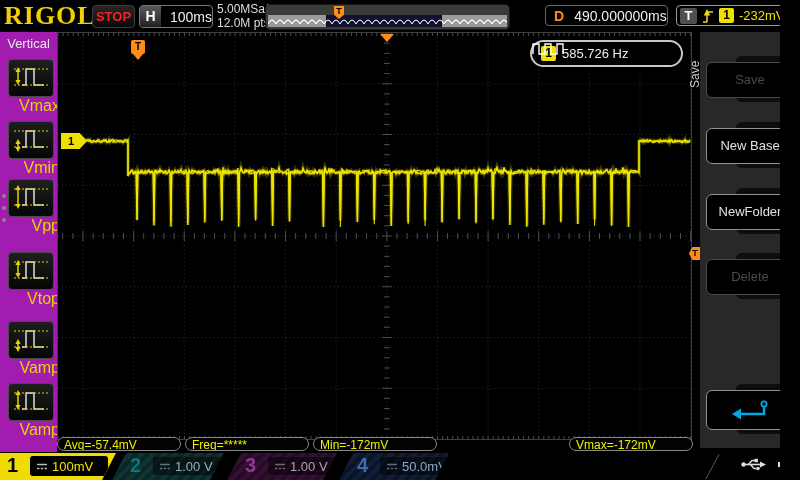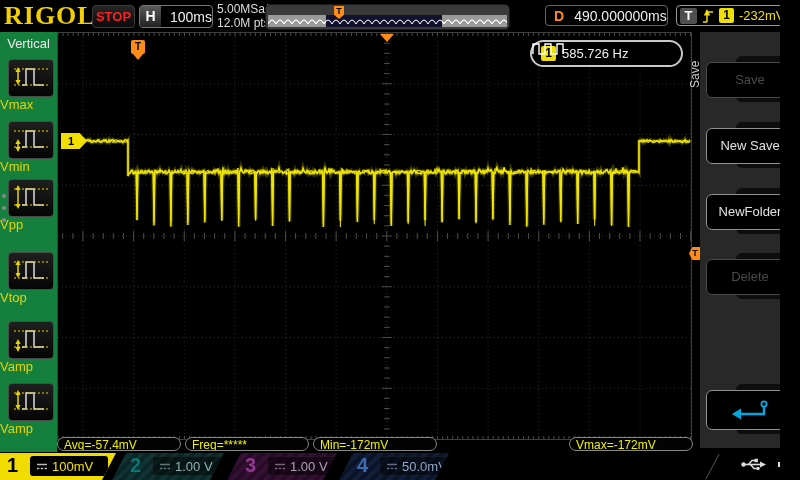--- a/index.html
+++ b/index.html
@@ -31,26 +31,26 @@
   .d-label{color:#ff8c1a;font-weight:bold;font-size:14px;margin-right:10px;}
   .d-value{flex:1;text-align:center;color:#eee;font-size:14px;}
   .t-box{position:absolute;left:676px;top:5px;width:118px;height:21px;border:1px solid #999;border-radius:4px;
         background:#000;display:flex;align-items:center;gap:5px;padding:0 3px;box-sizing:border-box;}
   .t-badge{width:17px;height:16px;border-radius:2px;background:#4f4f4f;color:#fff;font-weight:bold;
         font-size:13px;text-align:center;line-height:16px;}
   .t-ch{width:15px;height:15px;border-radius:2px;background:#f0e000;color:#000;font-weight:bold;
         font-size:12px;text-align:center;line-height:15px;}
   .t-level{color:#f0e000;font-size:13px;}
   
-  #sidebar{position:absolute;left:0;top:32px;width:57px;height:420px;background:#15803d;}
+  #sidebar{position:absolute;left:0;top:32px;width:57px;height:420px;background:#a21caf;}
   .sb-title{position:absolute;left:0;top:4px;width:57px;text-align:center;color:#e8e8e8;font-size:13px;}
   .meas-btn{position:absolute;left:8px;width:44px;height:36px;border:1px solid #4a4a4a;border-radius:4px;
         background:linear-gradient(#1f1f1f,#050505);}
   .meas-btn svg{position:absolute;left:3px;top:2px;}
-  .meas-label{position:absolute;left:0px;width:60px;text-align:left;color:#e6d400;font-size:13px;}
+  .meas-label{position:absolute;left:0px;width:60px;text-align:right;color:#e6d400;font-size:16px;}
   .page-dot{position:absolute;left:2px;width:4px;height:4px;border-radius:50%;background:#8a8a8a;}
   
   #plot{position:absolute;left:57px;top:32px;width:633px;height:406px;background:#000;
         border:1px solid #3f3f3f;box-sizing:content-box;}
   #plot svg{position:absolute;left:0;top:0;}
   .ch1-marker{position:absolute;left:3px;top:100px;width:26px;height:16px;background:#f0e000;
         clip-path:polygon(0 0,72% 0,100% 50%,72% 100%,0 100%);color:#000;font-weight:bold;font-size:11px;
         line-height:16px;padding-left:7px;box-sizing:border-box;}
   .trig-flag{position:absolute;left:73px;top:7px;width:14px;height:14px;background:#ff8c1a;border-radius:2px;
         color:#000;font-weight:bold;font-size:10px;text-align:center;line-height:14px;}
@@ -627,21 +627,21 @@
 
   <div class="menu-tab-label">Save</div>
   <div id="menu">
     <div class="slab" style="top:24px;height:46px"></div>
     <div class="slab" style="top:90px;height:46px"></div>
     <div class="slab" style="top:156px;height:46px"></div>
     <div class="slab" style="top:221px;height:46px"></div>
     <div class="slab" style="top:352px;height:50px"></div>
 
     <div class="menu-btn disabled" style="top:30px">Save</div>
-    <div class="menu-btn" style="top:96px">New Save</div>
+    <div class="menu-btn" style="top:96px">New Base</div>
     <div class="menu-btn" style="top:162px">NewFolder</div>
     <div class="menu-btn disabled" style="top:227px">Delete</div>
 
     <div class="return-btn">
       <svg width="42" height="24" viewBox="0 0 42 24">
         <path d="M10,16 H35 V8" stroke="#00a8e0" stroke-width="2.4" fill="none"></path>
         <circle cx="35" cy="6" r="2.6" fill="none" stroke="#00a8e0" stroke-width="1.8"></circle>
         <polygon points="3,16 12,10.5 12,21.5" fill="#00a8e0"></polygon>
       </svg>
     </div>

